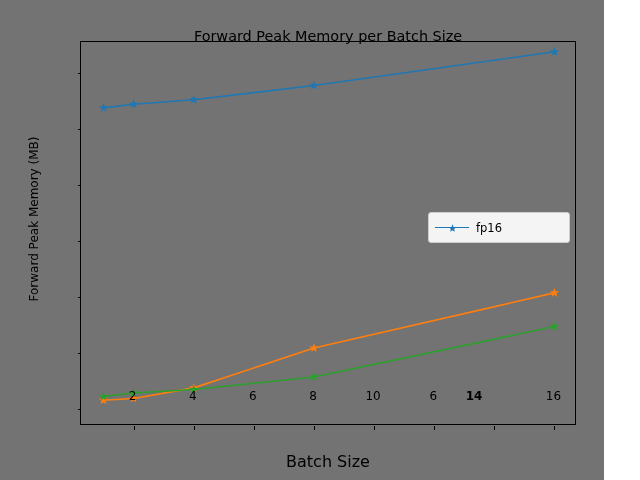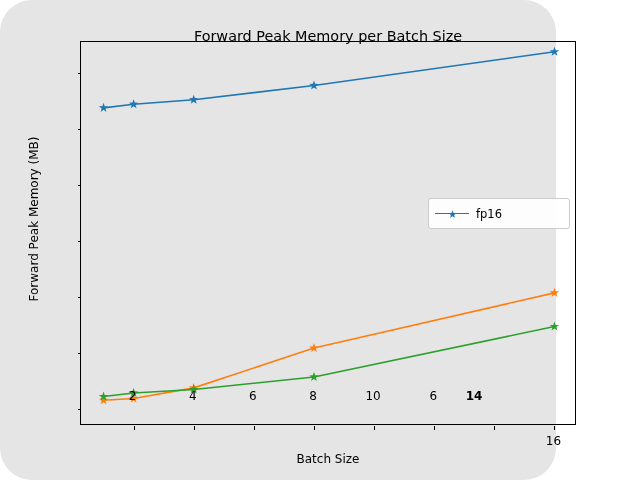--- a/index.html
+++ b/index.html
@@ -2,21 +2,21 @@
 <html><head>
 <meta charset="utf-8">
 <style>
   html,body{margin:0;padding:0;}
   body{
     width:640px;height:480px;
     background:#ffffff;
     font-family:"DejaVu Sans", sans-serif;
     overflow:hidden;
   }
-  #figure{position:relative;width:556px;height:480px;background:#e5e5e5;border-radius:32px;}
+  #figure{position:relative;width:604px;height:480px;background:#737373;}
 
   
   #chart-title{
     position:absolute;left:0;top:28px;width:640px;
     text-align:center;
     font-size:14.4px;color:#000000;
     letter-spacing:0px;
   }
   
   #chart-title{left:80px;width:496px;}
@@ -44,36 +44,36 @@
   .xtick-label{
     position:absolute;top:389px;
     font-size:12px;color:#000000;
     white-space:nowrap;
     transform:translateX(-50%);
   }
 
   
   #xlabel{
     position:absolute;left:80px;width:496px;top:452px;
-    text-align:center;font-size:12px;color:#000000;
+    text-align:center;font-size:16px;color:#000000;
   }
   #ylabel{
     position:absolute;
     left:-96px;top:212px;
     width:260px;
     text-align:center;
     font-size:12px;color:#000000;
     transform:rotate(-90deg);
     transform-origin:center center;
   }
 
   
   #legend{
     position:absolute;
-    left:428px;top:198px;
+    left:428px;top:212px;
     width:142px;
     box-sizing:border-box;
     border:1px solid #cccccc;
     border-radius:3px;
     background:rgba(255,255,255,0.92);
     padding:5px 6px 5px 6px;
   }
   .legend-row{
     display:flex;align-items:center;
     height:19px;
@@ -141,21 +141,21 @@
     </div>
 
   <div id="tick-layer">
       <div class="xtick-label" style="left: 132.61px;">2</div>
       <div class="xtick-label" style="left: 192.73px;">4</div>
       <div class="xtick-label" style="left: 252.85px;">6</div>
       <div class="xtick-label" style="left: 312.97px;">8</div>
       <div class="xtick-label" style="left: 373.09px; text-align: center;">10</div>
       <div class="xtick-label" style="left: 433.21px;">6</div>
       <div class="xtick-label" style="left: 474px; font-weight: bold;">14</div>
-      <div class="xtick-label" style="left: 553.45px; margin-top: 45px;">16</div>
+      <div class="xtick-label" style="left: 553.45px;">16</div>
     </div>
 
   <div id="xlabel">Batch Size</div>
   <div id="ylabel">Forward Peak Memory (MB)</div>
 
   <div id="legend">
     <div class="legend-row">
       <span class="legend-swatch">
         <span class="legend-line" style="background: rgb(31, 119, 180);"></span>
         <svg class="legend-star" viewBox="0 0 10 10">

